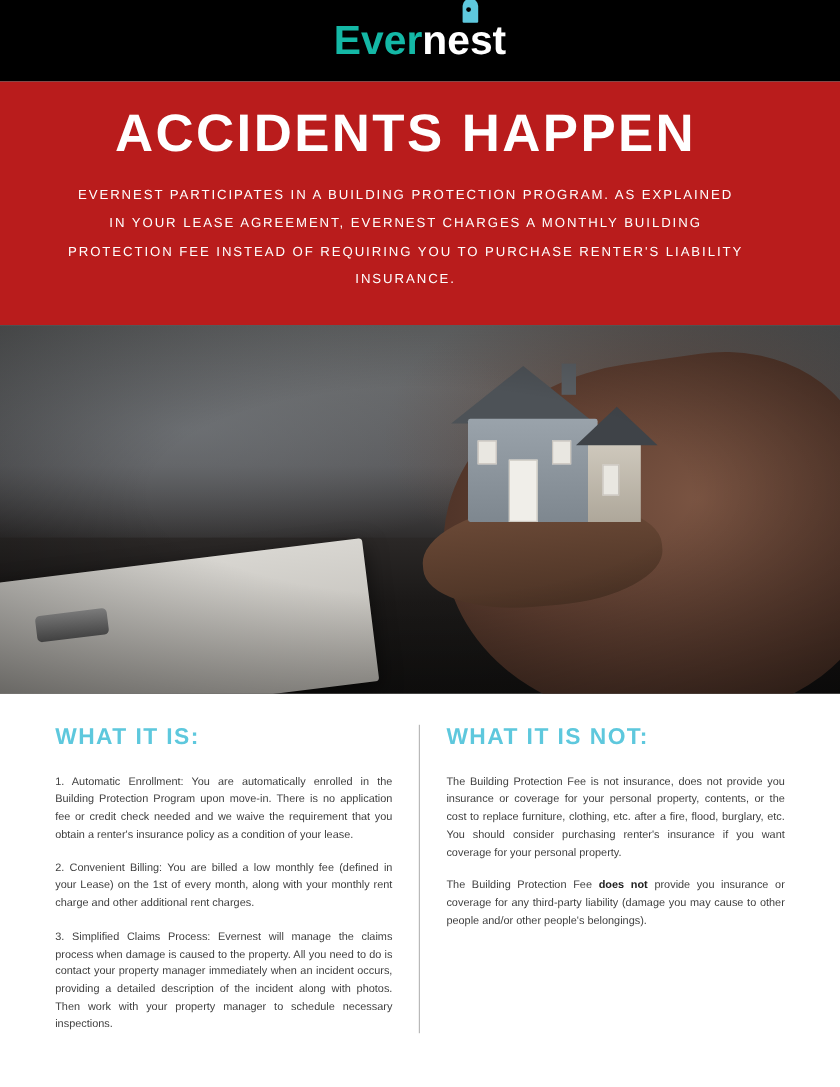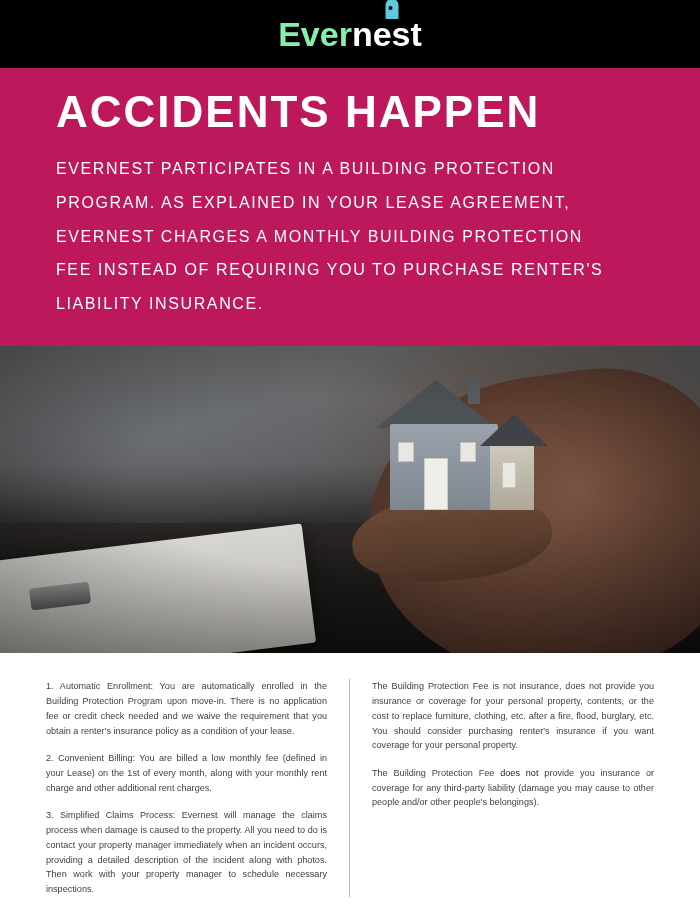--- a/index.html
+++ b/index.html
@@ -31,21 +31,21 @@
     align-items: flex-end;
     justify-content: center;
   }
   .logo-text {
     font-size: 34px;
     font-weight: bold;
     color: #ffffff;
     letter-spacing: 0px;
     line-height: 1;
   }
-  .logo-text .accent { color: #86efac; }
+  .logo-text .accent { color: #14b8a6; }
   .logo-mark {
     position: absolute;
     top: -18px;
     left: 50%;
     transform: translateX(calc(-50% + 42px));
     width: 13px;
     height: 20px;
   }
   .logo-mark .door {
     position: absolute;
@@ -57,33 +57,34 @@
   .logo-mark .knob {
     position: absolute;
     left: 2.5px; top: 7px;
     width: 4px; height: 4px;
     background: #000000;
     border-radius: 50%;
   }
 
   
   .banner {
-    background: #be185d;
+    background: #b91c1c;
     padding: 20px 80px 26px 56px;
+    text-align: center;
   }
   .banner-title {
     font-size: 44px;
     font-weight: bold;
     color: #ffffff;
     letter-spacing: 2px;
     line-height: 1.1;
     margin-bottom: 16px;
   }
   .banner-sub {
-    font-size: 16px;
+    font-size: 11px;
     color: #ffffff;
     letter-spacing: 1.6px;
     line-height: 2.1;
     text-transform: uppercase;
   }
 
   
   .hero {
     position: relative;
     height: 307px;
@@ -232,21 +233,21 @@
     margin-bottom: 18px;
   }
   .para {
     font-size: 9.1px;
     line-height: 1.62;
     color: #3f3f3f;
     text-align: justify;
     margin-bottom: 13px;
   }
   .para:last-child { margin-bottom: 0; }
-  .para b { font-weight: normal; color: #222; margin-top: 24px; }
+  .para b { font-weight: bold; color: #222; margin-top: 24px; }
 </style>
 </head>
 <body>
 
 <div class="page">
 
   <div class="logo-bar">
     <div class="logo">
       <span class="logo-mark">
         <span class="door"></span>
@@ -279,25 +280,27 @@
     </div>
     <div class="hero-clipboard"></div>
     <div class="hero-clip"></div>
 
     <div class="hero-vignette"></div>
   </div>
 
   <div class="content">
 
     <div class="col col-left">
+      <div class="col-title">WHAT IT IS:</div>
       <p class="para">1. Automatic Enrollment: You are automatically enrolled in the Building Protection Program upon move-in. There is no application fee or credit check needed and we waive the requirement that you obtain a renter's insurance policy as a condition of your lease.</p>
       <p class="para">2. Convenient Billing: You are billed a low monthly fee (defined in your Lease) on the 1st of every month, along with your monthly rent charge and other additional rent charges.</p>
       <p class="para">3. Simplified Claims Process: Evernest will manage the claims process when damage is caused to the property. All you need to do is contact your property manager immediately when an incident occurs, providing a detailed description of the incident along with photos. Then work with your property manager to schedule necessary inspections.</p>
     </div>
 
     <div class="col col-right">
+      <div class="col-title">WHAT IT IS NOT:</div>
       <p class="para">The Building Protection Fee is not insurance, does not provide you insurance or coverage for your personal property, contents, or the cost to replace furniture, clothing, etc. after a fire, flood, burglary, etc. You should consider purchasing renter's insurance if you want coverage for your personal property.</p>
       <p class="para"><span>The Building Protection Fee </span><b>does not</b><span> provide you insurance or coverage for any third-party liability (damage you may cause to other people and/or other people's belongings).</span></p>
     </div>
 
   </div>
 
 </div>
 
 </body></html>

